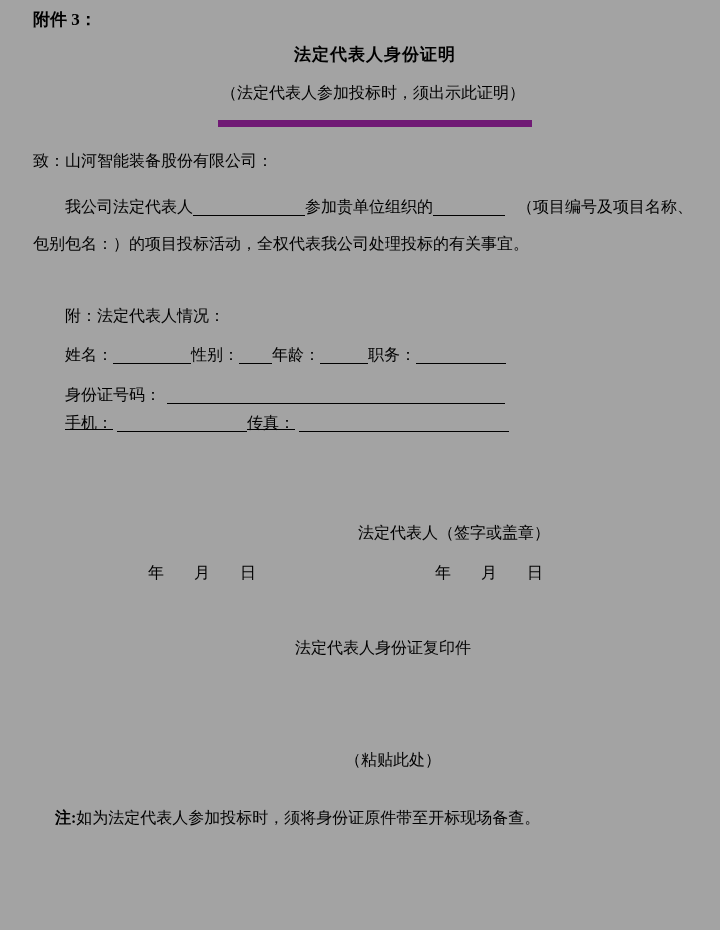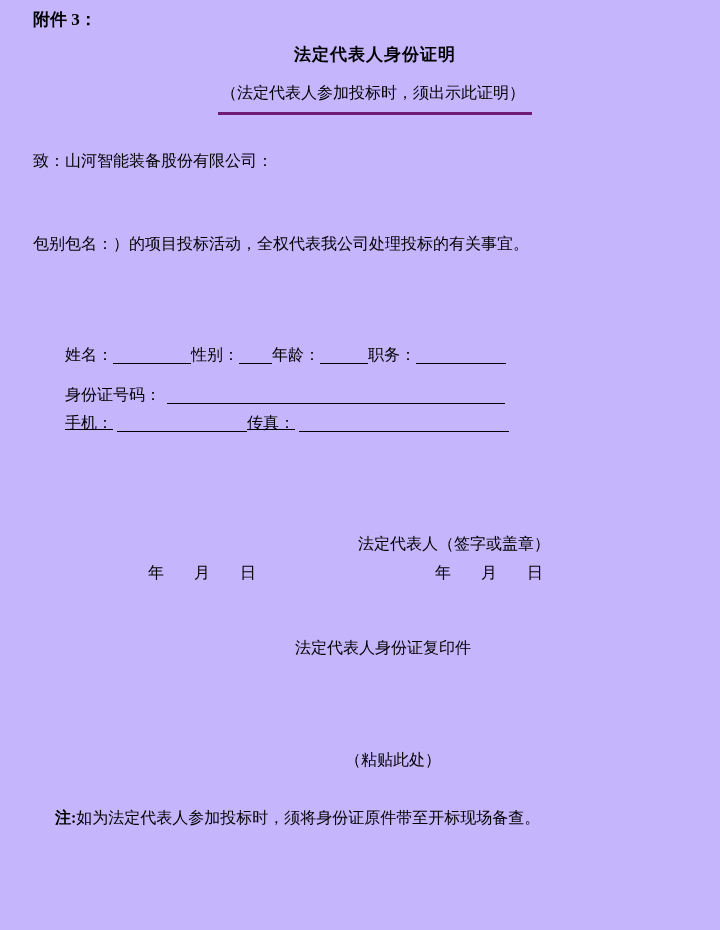--- a/index.html
+++ b/index.html
@@ -4,21 +4,21 @@
 <style>
   html, body {
     margin: 0;
     padding: 0;
     background: #ffffff;
   }
   .page {
     position: relative;
     width: 720px;
     height: 930px;
-    background: #c4b5fd;
+    background: #a3a3a3;
     color: #000000;
     font-family: "Liberation Serif", "DejaVu Serif", serif;
     font-size: 16px;
     overflow: hidden;
   }
   .abs { position: absolute; white-space: nowrap; }
 
   .attachment-label {
     left: 33px; top: 8px;
     font-size: 17px;
@@ -33,22 +33,22 @@
     letter-spacing: 1px;
   }
   .doc-subtitle {
     left: 0; top: 83px;
     width: 750px;
     text-align: center;
     font-size: 16px;
   }
   .doc-subtitle .underlined {
     display: inline-block;
-    border-bottom: 3px solid #701a75;
-    padding: 0 7px 8px 3px;
+    border-bottom: 7px solid #701a75;
+    padding: 0 7px 16px 3px;
   }
   .addressee { left: 33px; top: 151px; }
   .para-line1 { left: 65px; top: 197px; }
   .para-line2 { left: 33px; top: 234px; }
 
   .attach-heading { left: 65px; top: 306px; }
   .field-line { left: 65px; top: 0; }
   .fl-name  { top: 345px; }
   .fl-id    { top: 385px; font-family: Liberation Serif, serif; }
   .fl-phone { top: 413px; text-decoration: underline; }
@@ -63,21 +63,21 @@
   .bl-72  { width: 72px; margin-right: 12px; }
   .bl-78  { width: 78px; }
   .bl-33  { width: 33px; }
   .bl-48  { width: 48px; }
   .bl-90  { width: 90px; }
   .bl-338 { width: 338px; margin-left: 6px; }
   .bl-130 { width: 130px; margin-left: 4px; }
   .bl-210 { width: 210px; margin-left: 4px; }
 
   .sig-unit { left: 73px; top: 528px; }
-  .sig-rep  { left: 358px; top: 534px; }
+  .sig-rep  { left: 358px; top: 523px; }
   .date-row { word-spacing: 26px; margin-left: 30px; }
   .date-left  { left: 118px; top: 563px; }
   .date-right { left: 405px; top: 563px; }
 
   .copy-title { left: 295px; top: 638px; }
   .paste-note { left: 345px; top: 750px; }
 
   .footnote { left: 55px; top: 808px; }
   .footnote .note-prefix { font-weight: bold; }
 </style>
@@ -89,23 +89,27 @@
   <div class="abs attachment-label">附件 3：</div>
 
   <div class="abs doc-title">法定代表人身份证明</div>
 
   <div class="abs doc-subtitle">
     <span class="underlined">（法定代表人参加投标时，须出示此证明）</span>
   </div>
 
   <div class="abs addressee">致：山河智能装备股份有限公司：</div>
 
+  <div class="abs para-line1">
+    <span>我公司法定代表人</span><span class="blank bl-112"></span><span>参加贵单位组织的</span><span class="blank bl-72"></span><span>（项目编号及项目名称、</span>
+  </div>
 
   <div class="abs para-line2">包别包名：）的项目投标活动，全权代表我公司处理投标的有关事宜。</div>
 
+  <div class="abs attach-heading">附：法定代表人情况：</div>
 
   <div class="abs field-line fl-name">
     <span>姓名：</span><span class="blank bl-78"></span><span>性别：</span><span class="blank bl-33"></span><span>年龄：</span><span class="blank bl-48"></span><span>职务：</span><span class="blank bl-90"></span>
   </div>
 
   <div class="abs field-line fl-id">
     <span>身份证号码：</span><span class="blank bl-338"></span>
   </div>
 
   <div class="abs field-line fl-phone">

